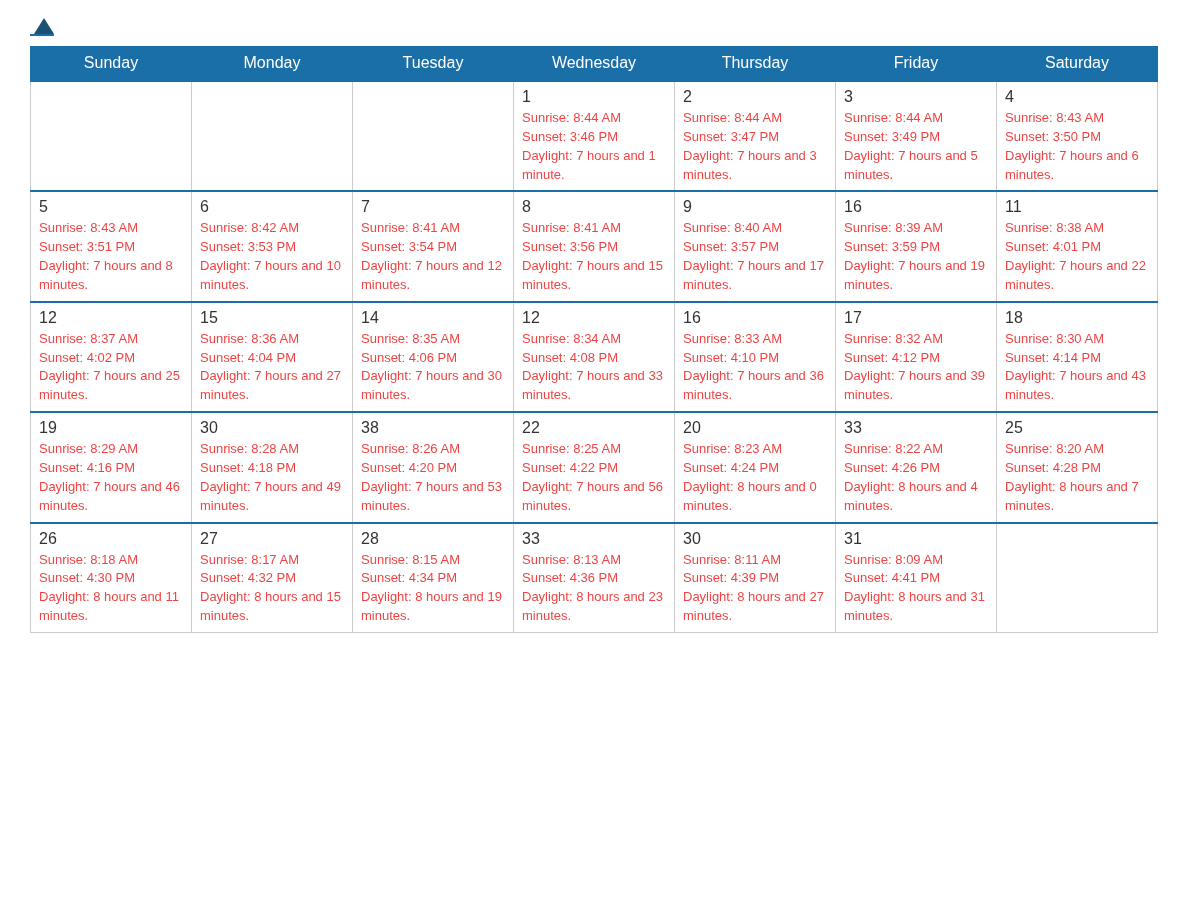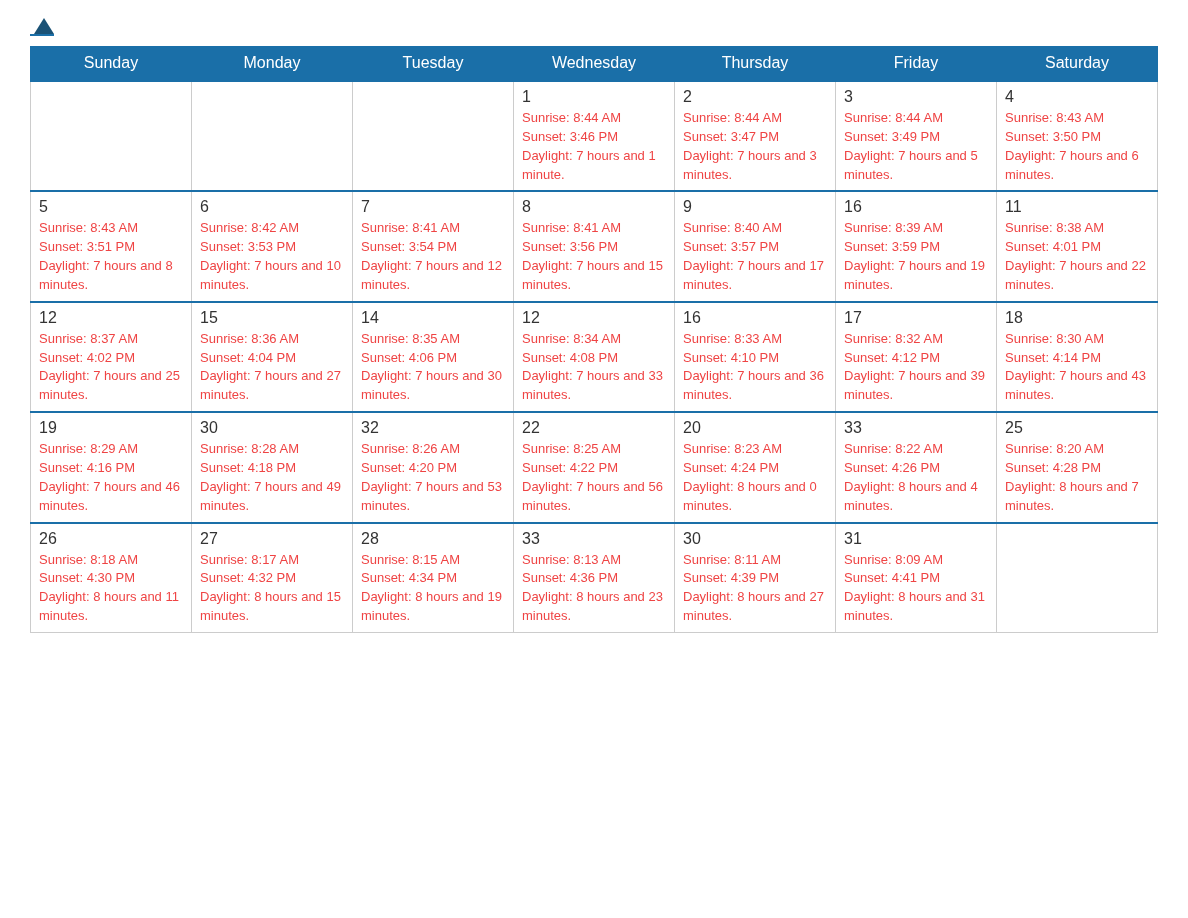--- a/index.html
+++ b/index.html
@@ -219,21 +219,21 @@
       <tr>
         <td>
           <span class="day-number">19</span>
           <div class="day-info">Sunrise: 8:29 AM<br>Sunset: 4:16 PM<br>Daylight: 7 hours and 46 minutes.</div>
         </td>
         <td>
           <span class="day-number">30</span>
           <div class="day-info">Sunrise: 8:28 AM<br>Sunset: 4:18 PM<br>Daylight: 7 hours and 49 minutes.</div>
         </td>
         <td>
-          <span class="day-number">32</span>
+          <span class="day-number">38</span>
           <div class="day-info">Sunrise: 8:26 AM<br>Sunset: 4:20 PM<br>Daylight: 7 hours and 53 minutes.</div>
         </td>
         <td>
           <span class="day-number">22</span>
           <div class="day-info">Sunrise: 8:25 AM<br>Sunset: 4:22 PM<br>Daylight: 7 hours and 56 minutes.</div>
         </td>
         <td>
           <span class="day-number">20</span>
           <div class="day-info">Sunrise: 8:23 AM<br>Sunset: 4:24 PM<br>Daylight: 8 hours and 0 minutes.</div>
         </td>

